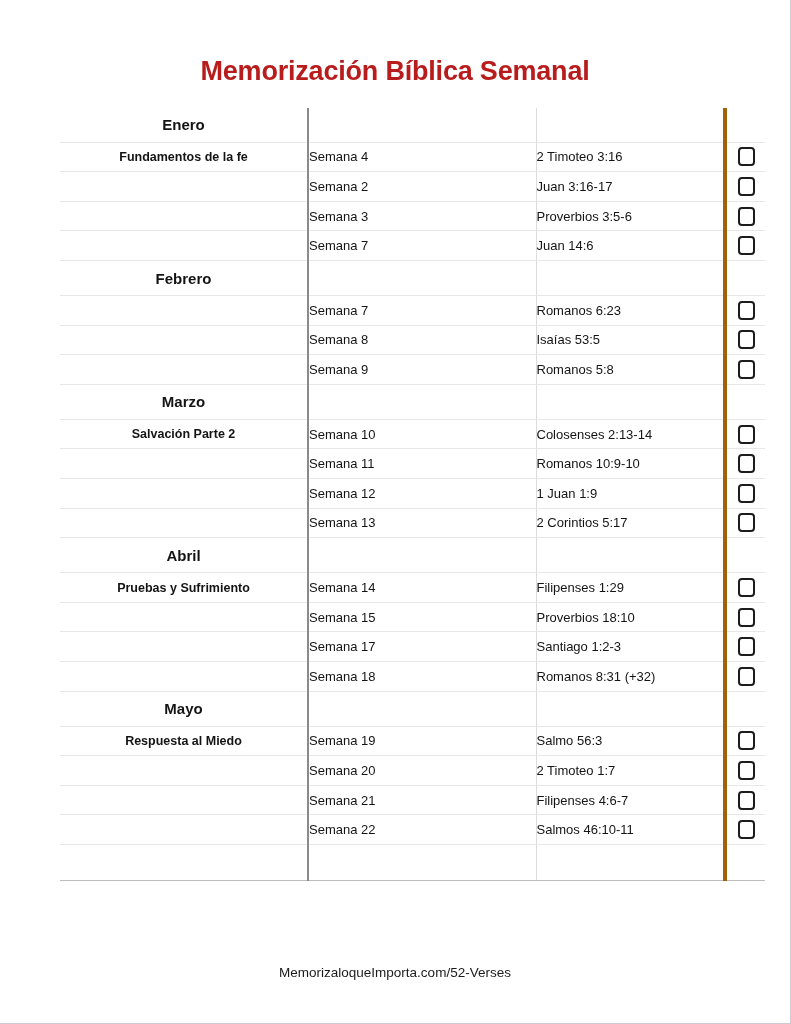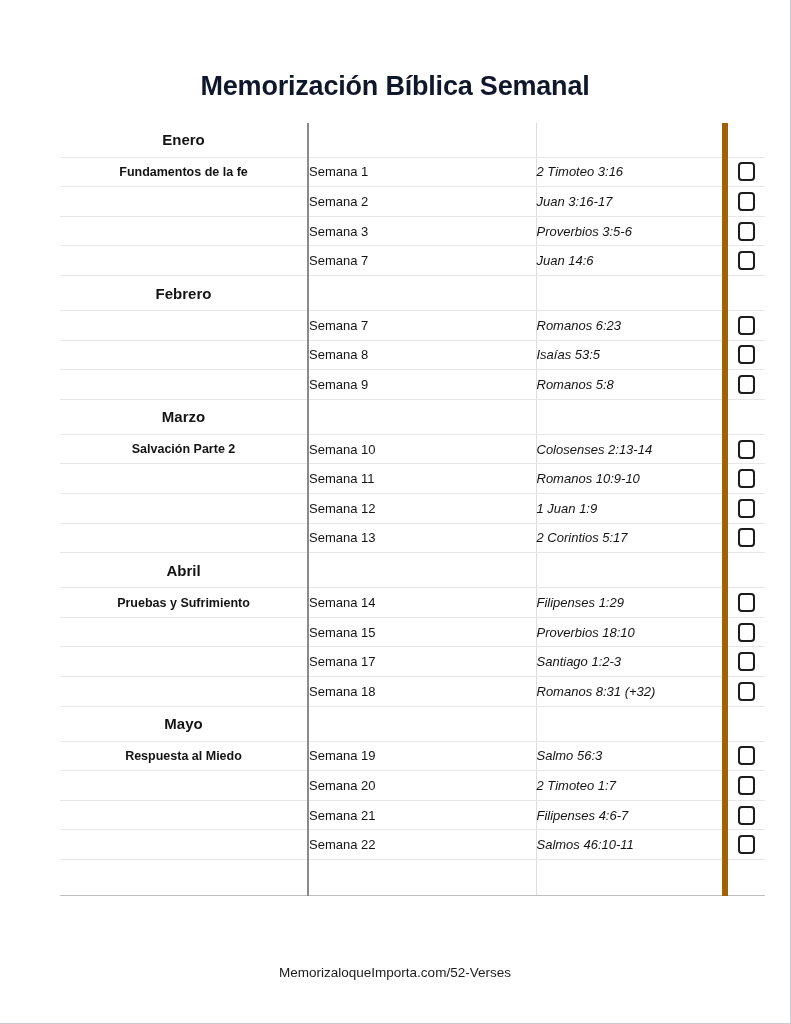--- a/index.html
+++ b/index.html
@@ -21,24 +21,24 @@
     box-sizing: border-box;
     border-right: 1px solid #c9ccd2;
     border-bottom: 1px solid #c9ccd2;
     overflow: hidden;
   }
 
   .doc-title {
     text-align: center;
     font-size: 27px;
     font-weight: bold;
-    color: #0f172a;
+    color: #b91c1c;
     letter-spacing: -0.2px;
     margin: 0;
-    padding-top: 72px;
+    padding-top: 57px;
     line-height: 1.1;
   }
 
   .table-wrap {
     margin-top: 21px;
     padding-left: 60px;
     padding-right: 46px;
   }
 
   table.sched {
@@ -78,23 +78,22 @@
     font-size: 12.5px;
   }
 
   
   td.week {
     border-right: 1px solid #dcdcdc;
     padding-left: 10px;
     height: 28px;
   }
   td.ref {
-    border-right: 6px solid #a16207;
+    border-right: 4px solid #a16207;
     padding-left: 8px;
-    font-style: italic;
   }
   td.chk {
     text-align: center;
   }
 
   tr.month-row td {
     height: 34px;
   }
   tr.week-row td {
     height: 28.6px;
@@ -150,21 +149,21 @@
       </colgroup>
       <tbody id="schedule-body">
           <tr class="month-row">
             <td class="cat month-name">Enero</td>
             <td class="week spacer"></td>
             <td class="ref spacer"></td>
             <td class="chk"></td>
           </tr>
           <tr class="week-row">
             <td class="cat section-name">Fundamentos de la fe</td>
-            <td class="week">Semana 1</td>
+            <td class="week">Semana 4</td>
             <td class="ref">2 Timoteo 3:16</td>
             <td class="chk"><span class="checkbox"></span></td>
           </tr>
           <tr class="week-row">
             <td class="cat"></td>
             <td class="week">Semana 2</td>
             <td class="ref">Juan 3:16-17</td>
             <td class="chk"><span class="checkbox"></span></td>
           </tr>
           <tr class="week-row">

